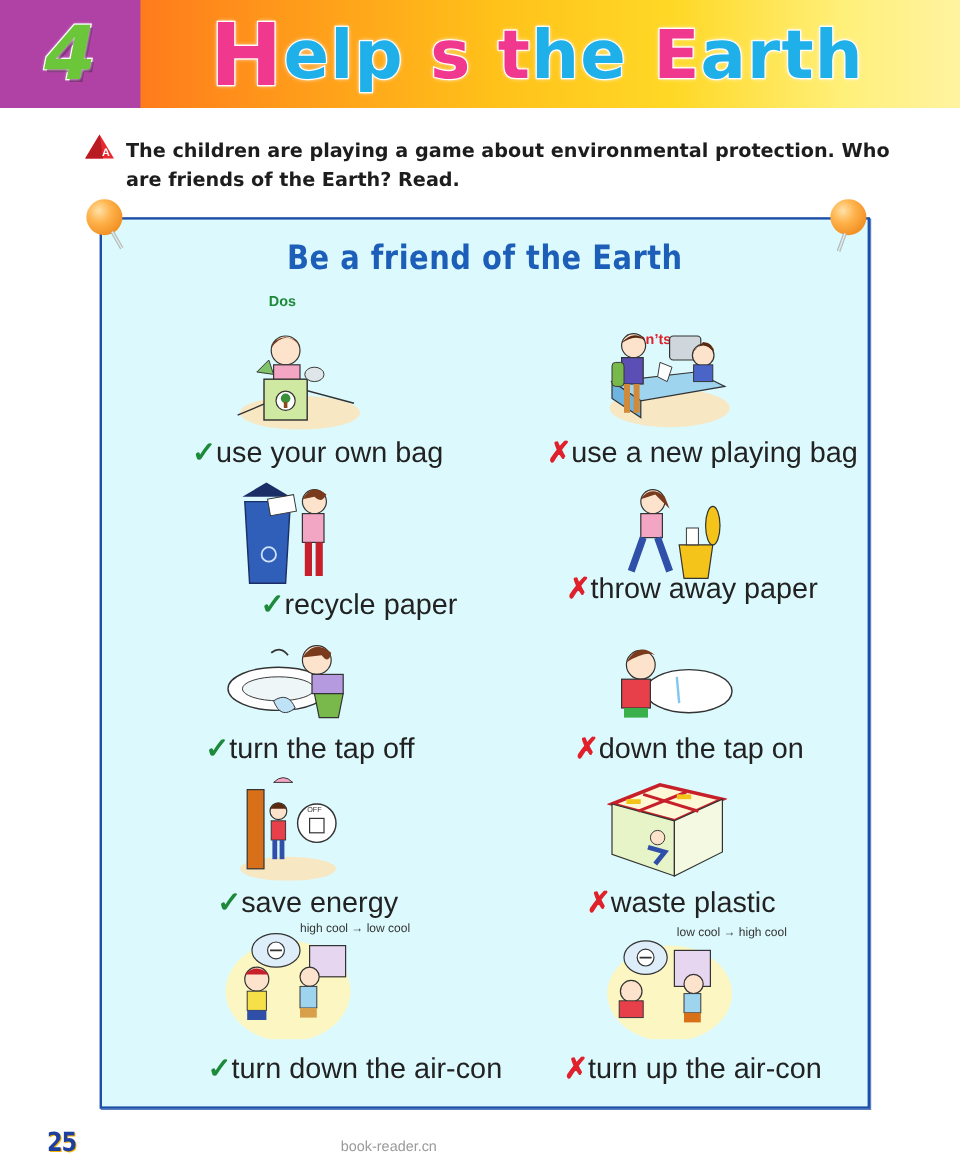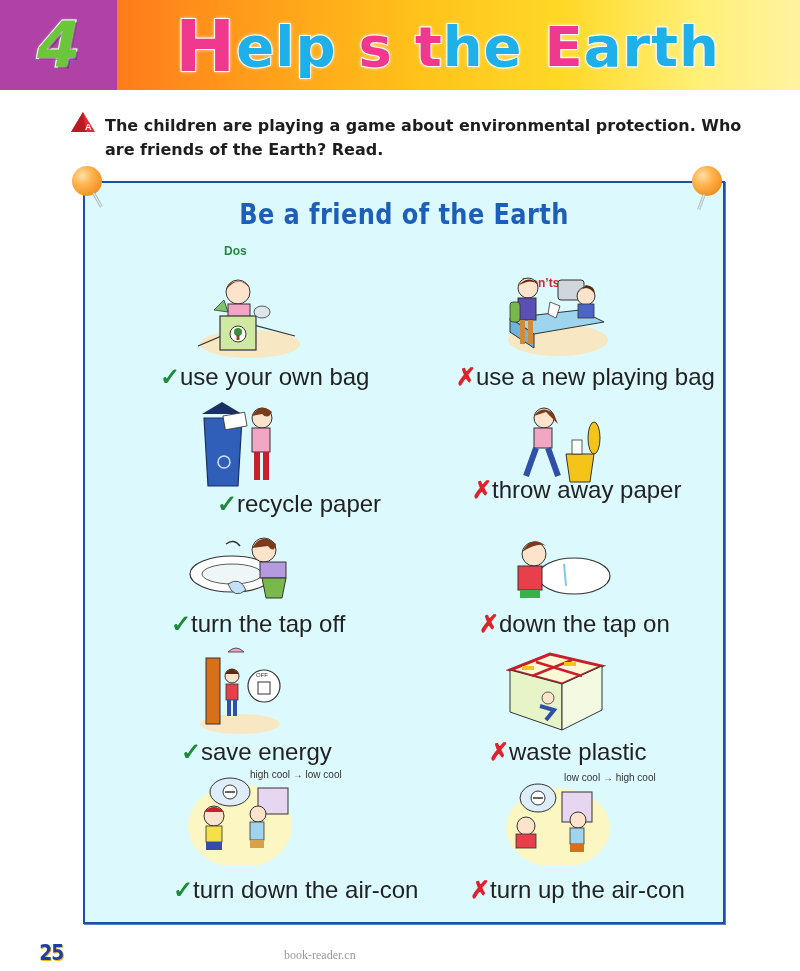--- a/index.html
+++ b/index.html
@@ -46,21 +46,21 @@
   .item-label { position: absolute; font-family: Liberation Sans, sans-serif; font-size: 24px; color: #222; white-space: nowrap; }
   .mark { display: inline-block; width: 20px; font-weight: bold; }
   .mark-ok { color: #1c8a3a; }
   .mark-no { color: #e0202a; }
   .illus { position: absolute; }
   .caption { position: absolute; font-family: "Liberation Sans", sans-serif; font-size: 10px; color: #333; white-space: nowrap; }
 
   
   .page-num { position: absolute; left: 37px; top: 940px; font-family: "DejaVu Sans", sans-serif; font-weight: bold;
     font-size: 22px; color: #1d3fa0; transform: scaleX(0.85); text-shadow: 1px 1px 0 #f5b400; letter-spacing: -1px; }
-  .watermark { position: absolute; left: 284px; top: 948px; font-family: Liberation Serif, serif;
+  .watermark { position: absolute; left: 284px; top: 948px; font-family: Liberation Sans, sans-serif;
     font-size: 12px; color: #9a9a9a; }
 </style>
 </head>
 <body>
 
 <div class="banner">
   <div class="unit-box">
     <div class="unit-num">4</div>
   </div>
   <div class="banner-title">

